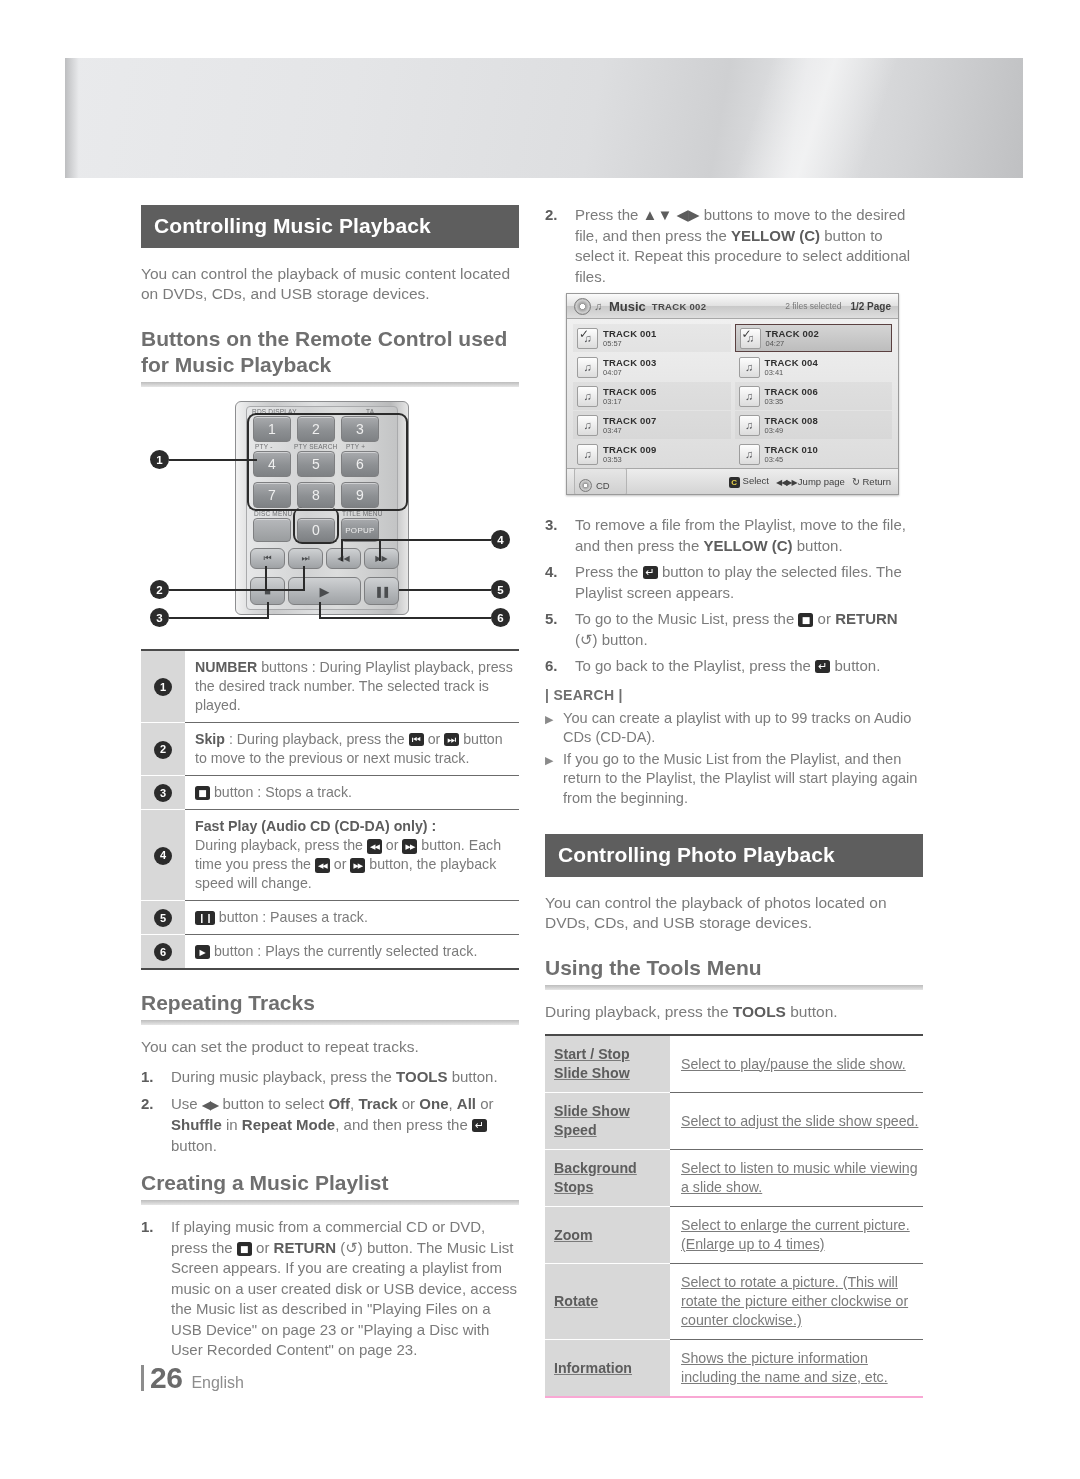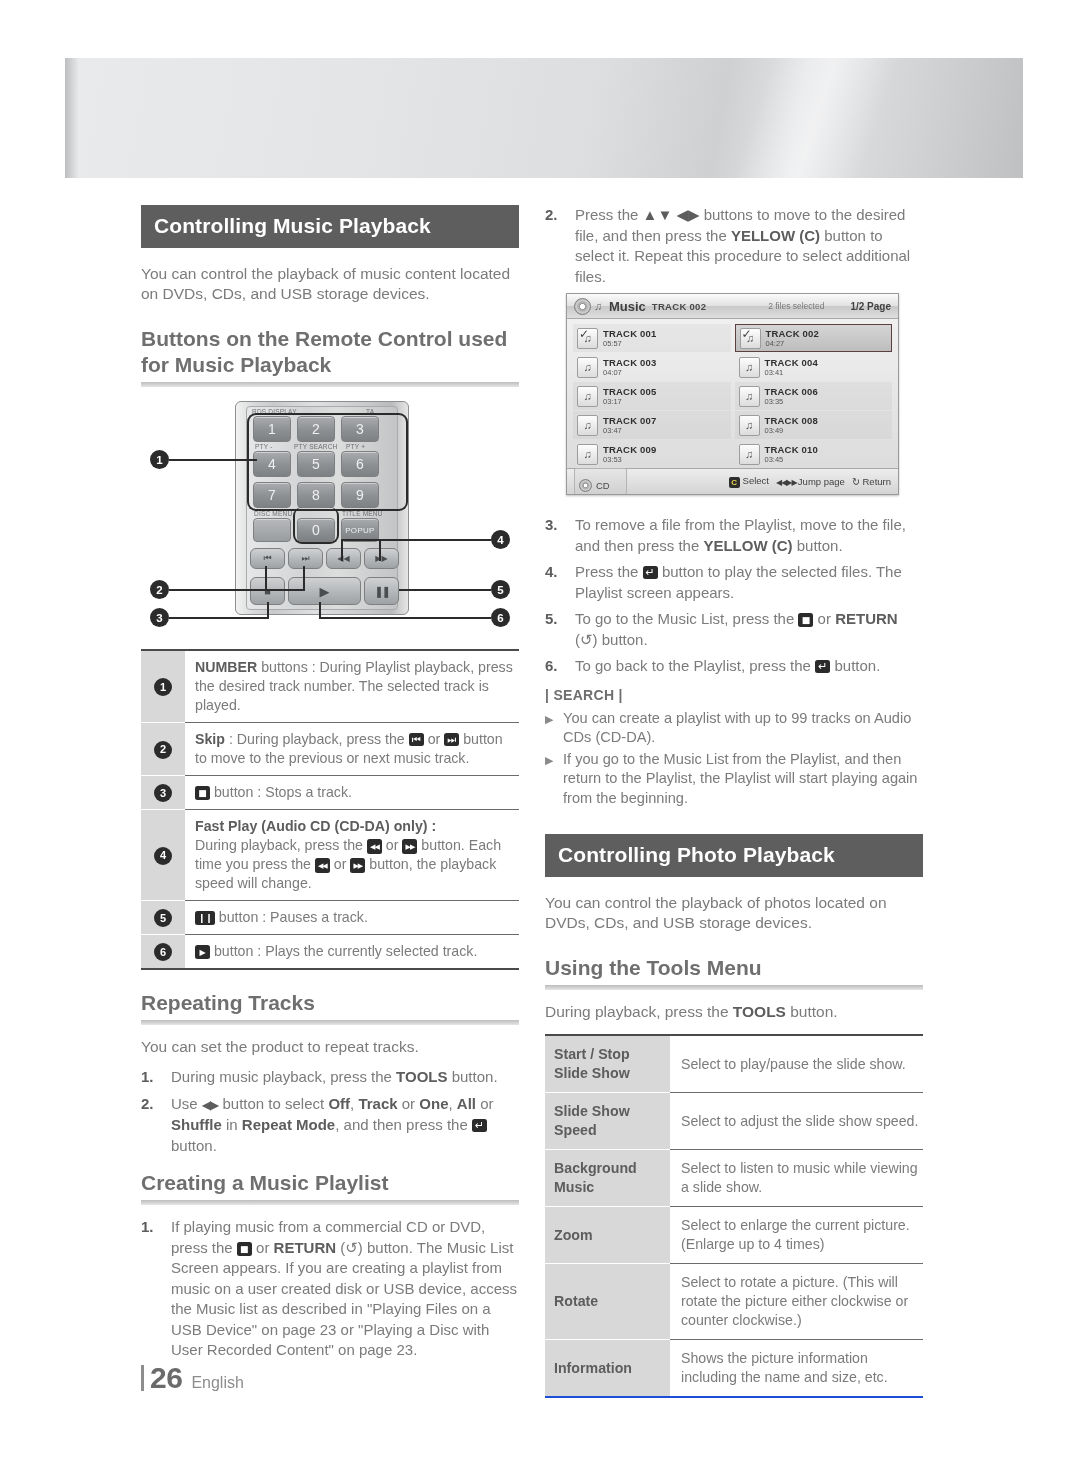--- a/index.html
+++ b/index.html
@@ -113,21 +113,21 @@
   .steps li .n{width:30px;flex:0 0 30px;font-weight:bold;color:#5d5d5d;font-size:15px;}
   .steps li .t{flex:1;}
 
   
   .notes-title{font-size:14px;font-weight:bold;color:#6f6f6f;margin:10px 0 6px 0;letter-spacing:.3px;}
   .notes{margin:0;padding:0;list-style:none;}
   .notes li{display:flex;font-size:14.6px;line-height:19.5px;margin-bottom:2px;}
   .notes li .ar{width:18px;flex:0 0 18px;color:#8a8a8a;font-size:11px;line-height:20px;}
 
   
-  .tools-table{border-top:2px solid #4a4a4a;border-bottom:2px solid #1d4ed8;}
+  .tools-table{border-top:2px solid #4a4a4a;border-bottom:2px solid #f9a8d4;text-decoration:underline;}
   .tools-table td{vertical-align:middle;font-size:14.2px;line-height:19px;}
   .tools-table td.k{
     width:110px;background:#d8d8d8;color:#5d5d5d;font-weight:bold;
     padding:9px 6px 9px 9px;border-bottom:1px solid #fff;
   }
   .tools-table tr:last-child td.k{border-bottom:none;}
   .tools-table td.v{padding:9px 4px 9px 11px;border-bottom:1px solid #6b6b6b;color:#7b7b7b;}
   .tools-table tr:last-child td.v{border-bottom:none;}
 
   
@@ -146,21 +146,21 @@
   .disc-ic{
     width:15px;height:15px;border-radius:50%;
     background:radial-gradient(circle at 50% 50%,#fff 22%,#9a9a9a 26%,#cfcfcf 60%,#8f8f8f 100%);
     border:1px solid #7d7d7d;margin-right:3px;position:relative;flex:0 0 15px;
   }
   .note-ic{
     width:10px;height:12px;margin-right:5px;flex:0 0 10px;color:#6a6a6a;font-size:11px;line-height:12px;
   }
   .p-title{font-size:13px;font-weight:bold;color:#3f3f3f;margin-right:6px;}
   .p-sub{font-size:9.5px;font-weight:bold;color:#4a4a4a;letter-spacing:.3px;}
-  .p-right{margin-left:auto;display:flex;align-items:center;gap:26px;}
+  .p-right{margin-left:auto;display:flex;align-items:center;gap:9px;}
   .p-sel{font-size:8.5px;color:#7a7a7a;}
   .p-page{font-size:10px;font-weight:bold;color:#3f3f3f;text-align:center;}
   .p-grid{
     position:absolute;top:25px;left:0;right:0;bottom:26px;
     background:linear-gradient(180deg,#f0f0f0,#dcdcdc);
     padding:5px 6px;box-sizing:border-box;
     display:grid;grid-template-columns:1fr 1fr;grid-auto-rows:28px;gap:1px 4px;
   }
   .trk{display:flex;align-items:center;padding:0 4px;background:rgba(0,0,0,.035);}
   .trk.alt{background:transparent;}
@@ -515,21 +515,21 @@
     <tbody>
         <tr>
           <td class="k">Start / Stop Slide Show</td>
           <td class="v">Select to play/pause the slide show.</td>
         </tr>
     <tr>
           <td class="k">Slide Show Speed</td>
           <td class="v">Select to adjust the slide show speed.</td>
         </tr>
     <tr>
-          <td class="k">Background Music</td>
+          <td class="k">Background Stops</td>
           <td class="v">Select to listen to music while viewing a slide show.</td>
         </tr>
     <tr>
           <td class="k">Zoom</td>
           <td class="v">Select to enlarge the current picture. (Enlarge up to 4 times)</td>
         </tr>
     <tr>
           <td class="k">Rotate</td>
           <td class="v">Select to rotate a picture. (This will rotate the picture either clockwise or counter clockwise.)</td>
         </tr>

